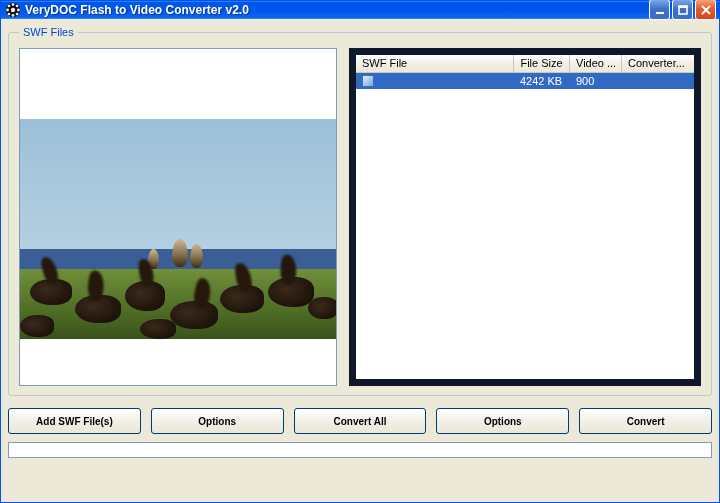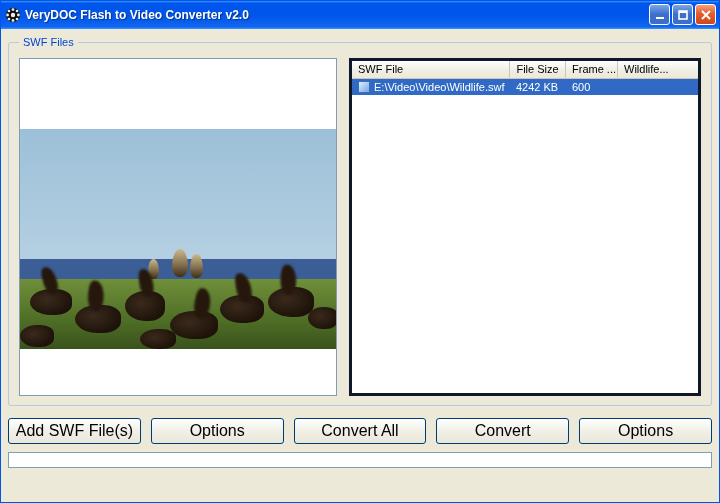--- a/index.html
+++ b/index.html
@@ -14,21 +14,21 @@
   }
   .window {
     width: 720px;
     height: 503px;
     border: 1px solid #0055ea;
     background: #ece9d8;
     display: flex;
     flex-direction: column;
   }
   .titlebar {
-    height: 28px;
+    height: 18px;
     background: linear-gradient(to bottom, #3a95ff 0%, #0055ea 8%, #0055ea 50%, #1065f0 92%, #3a95ff 100%);
     display: flex;
     align-items: center;
     padding: 0 3px 1px 4px;
     color: #fff;
     font-weight: bold;
     font-size: 12px;
   }
   .titlebar .app-icon {
     width: 16px;
@@ -110,21 +110,21 @@
     filter: blur(.8px);
   }
   .bird-stand {
     position:absolute;
     width:16px; height:28px;
     background:linear-gradient(to bottom,#cbb98f 0%, #7d6a4a 60%, #3f2e17 100%);
     border-radius:50% 50% 40% 40%/60% 60% 40% 40%;
   }
   .filelist {
     flex: 1;
-    border: 3px solid #0f172a;
+    border: 7px solid #0f172a;
     background: #7f1d1d;
     display: flex;
     flex-direction: column;
     overflow: hidden;
   }
   .cols {
     display: flex;
     height: 18px;
     background: linear-gradient(to bottom,#ffffff 0%,#f1efe6 50%,#ece9d8 100%);
     border-bottom: 1px solid #cdc7b8;
@@ -165,24 +165,25 @@
     display:flex;
     gap: 10px;
     margin: 12px 0 8px 0;
   }
   .btn {
     flex:1;
     height: 26px;
     border:1px solid #003c74;
     border-radius:3px;
     background:linear-gradient(to bottom,#ffffff 0%,#f2f1e9 45%,#e9e7d9 100%);
-    font-size:16px;
+    font-size:10px;
     font-family:Tahoma,Arial,sans-serif;
     cursor: default;
     padding: 0;
+    font-weight: bold;
   }
   .info-label { font-size:11px; color:#000; margin:0 0 2px 2px; }
   .info-bar {
     height: 16px;
     border:1px solid #7f9db9;
     background:#fff;
   }
 </style>
 </head>
 <body>
@@ -254,42 +255,41 @@
           <div class="wing" style="left:262px; top:206px; width:16px;height:30px; transform:rotate(6deg);"></div>
           <div class="bird" style="left:288px; top:248px; width:30px;height:22px;"></div>
           <div class="bird" style="left:0px; top:266px; width:34px;height:22px;"></div>
           <div class="bird" style="left:120px; top:270px; width:36px;height:20px;"></div>
         </div>
 
         <div class="filelist">
           <div class="cols">
             <div class="col c1">SWF File</div>
             <div class="col c2">File Size</div>
-            <div class="col c3">Frame ...</div>
-            <div class="col c4">Wildlife...</div>
+            <div class="col c3">Video ...</div>
+            <div class="col c4">Converter...</div>
           </div>
           <div class="rows">
             <div class="row">
               <div class="cell c1">
                 <span class="file-icon"></span>
-                <span>E:\Video\Video\Wildlife.swf</span>
               </div>
               <div class="cell c2">4242 KB</div>
-              <div class="cell c3">600</div>
+              <div class="cell c3">900</div>
               <div class="cell c4"></div>
             </div>
           </div>
         </div>
 
       </div>
     </fieldset>
 
     <div class="btnrow">
       <button class="btn">Add SWF File(s)</button>
       <button class="btn">Options</button>
       <button class="btn">Convert All</button>
+      <button class="btn">Options</button>
       <button class="btn">Convert</button>
-      <button class="btn">Options</button>
     </div>
 
     <div class="info-bar"></div>
   </div>
 </div>
 
 </body></html>

